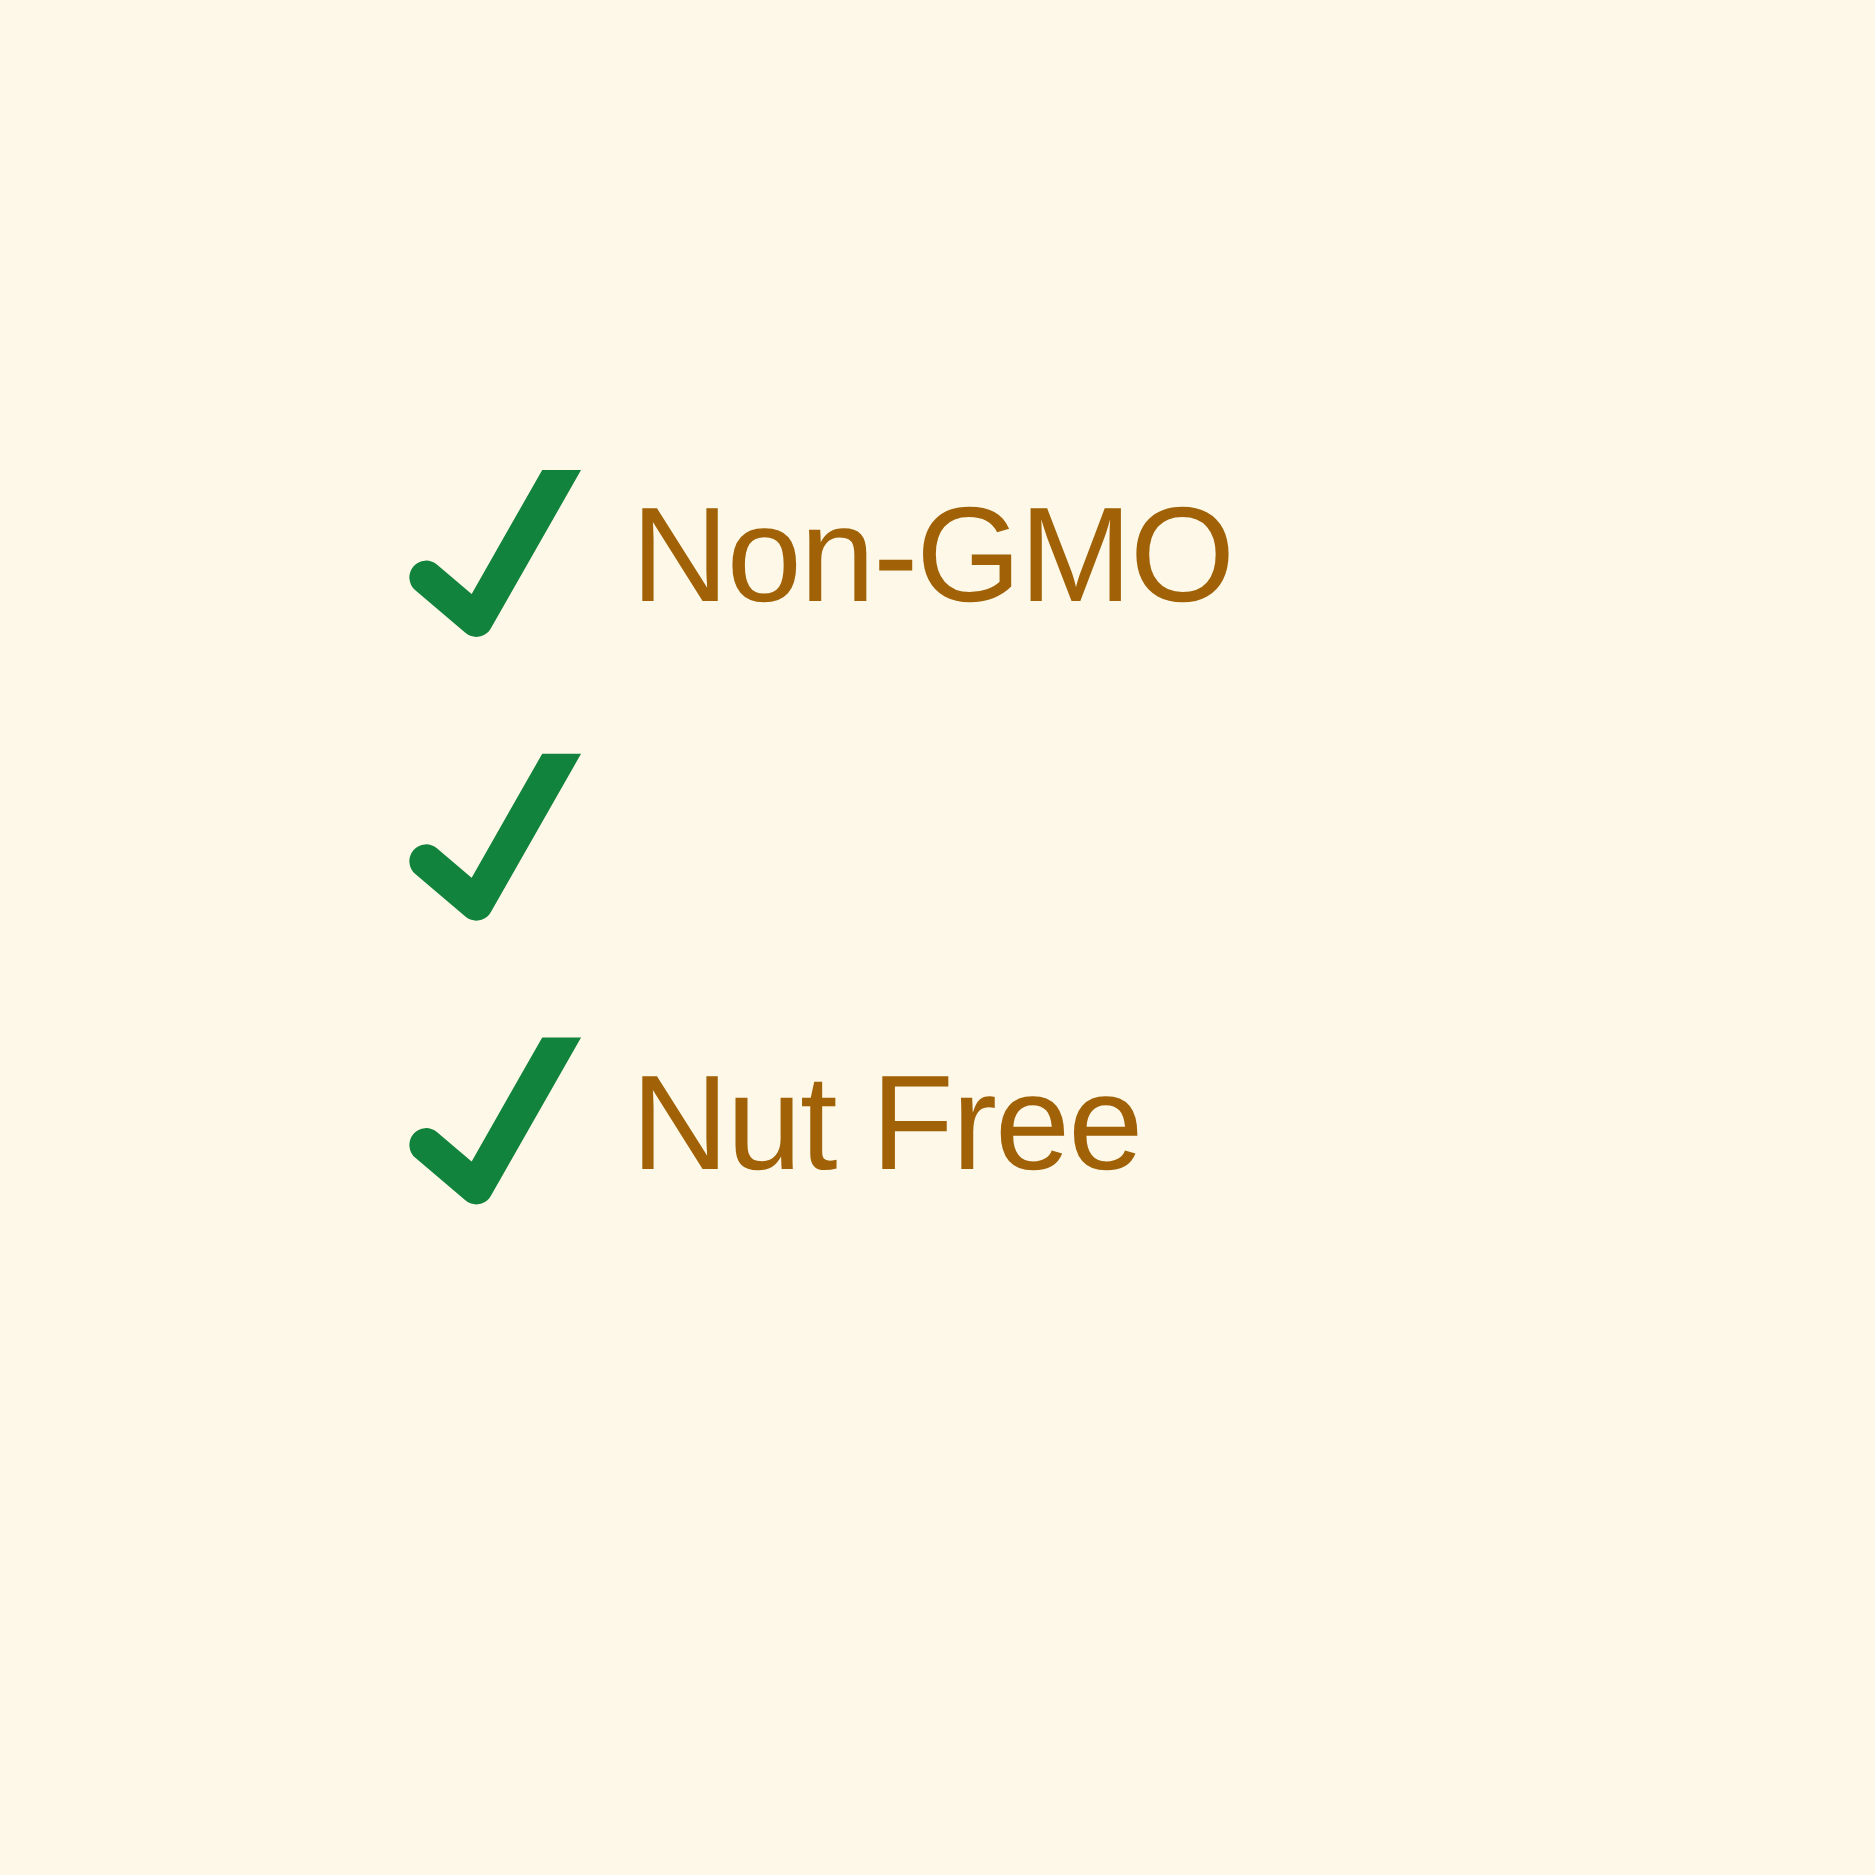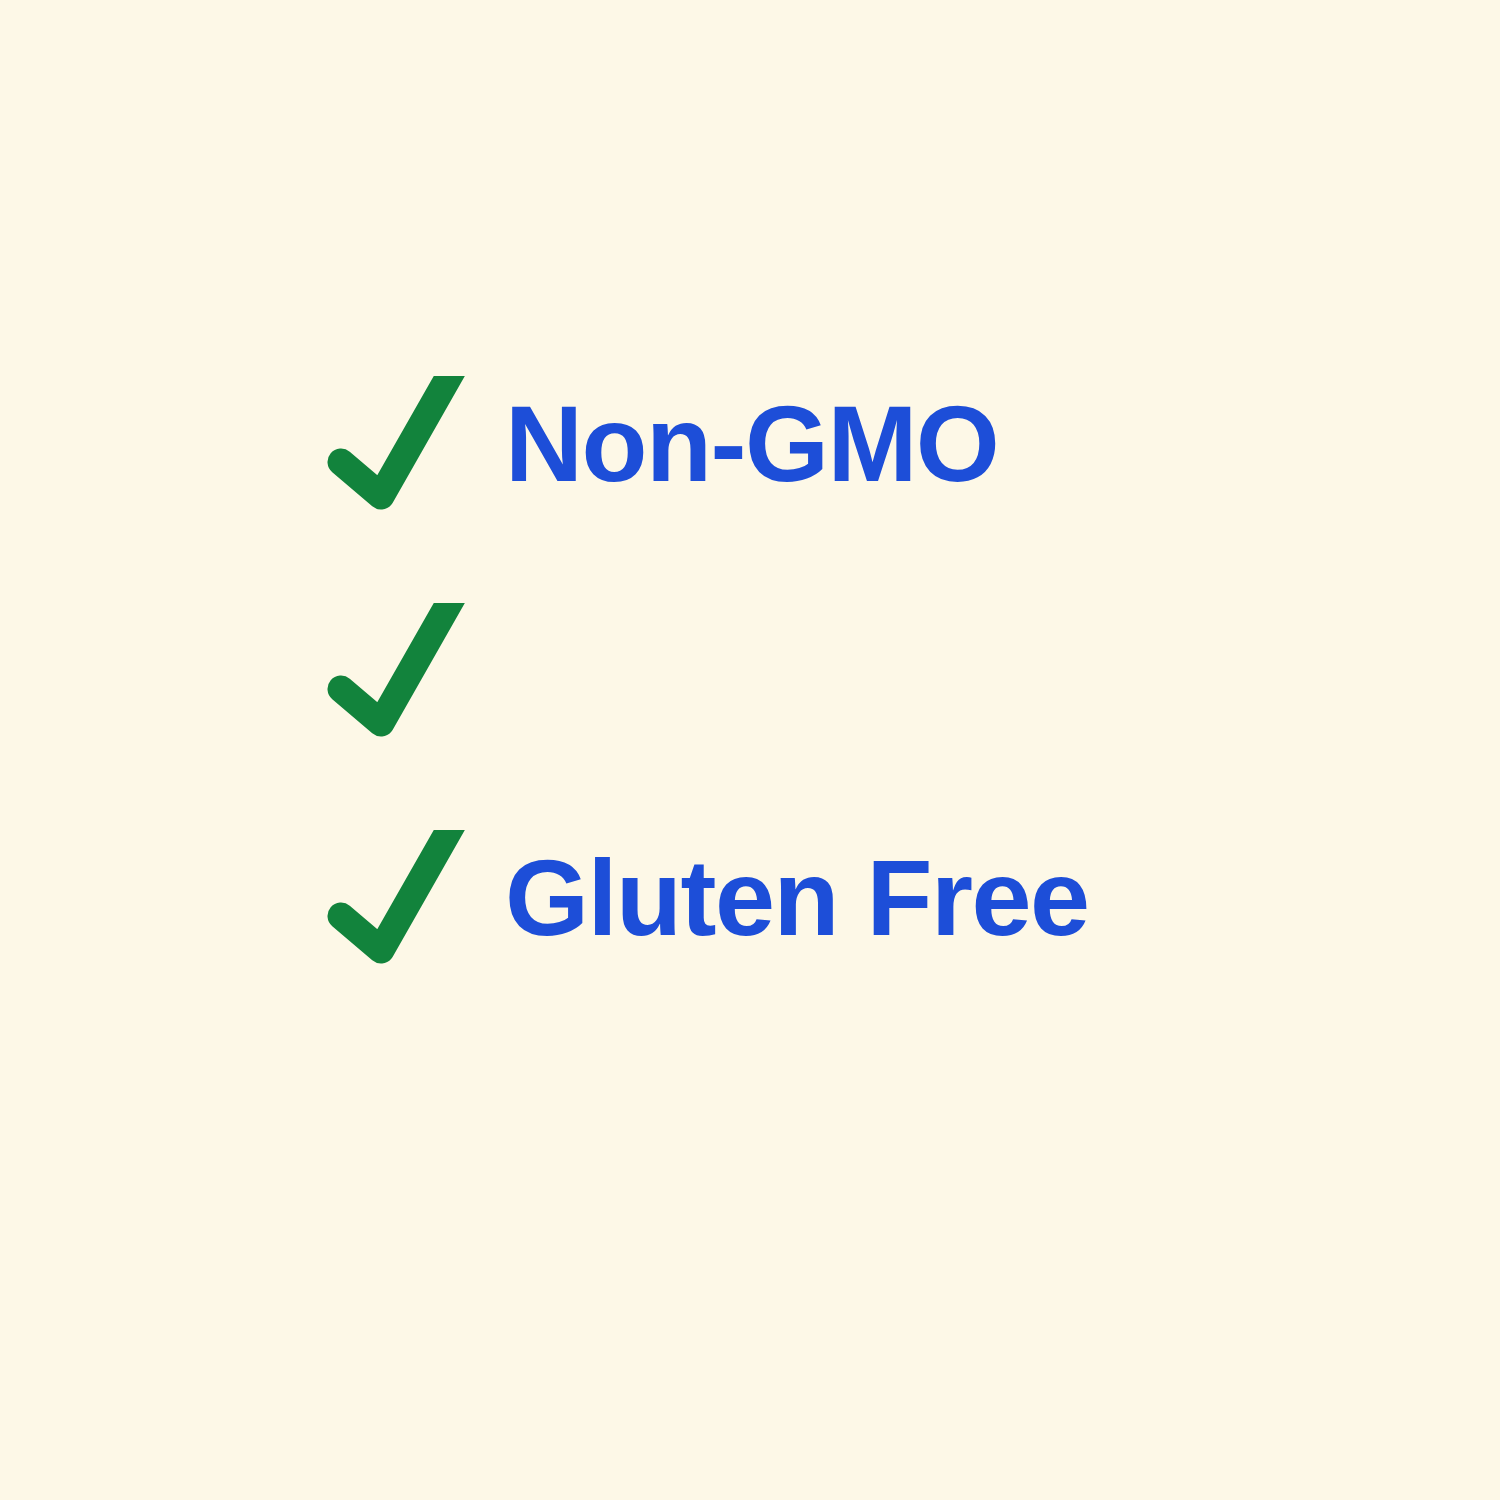--- a/index.html
+++ b/index.html
@@ -51,22 +51,22 @@
 
   .check-icon {
     display: block;
     width: 146px;
     height: 136px;
   }
 
   .claim-label {
     font-family: "Liberation Sans", sans-serif;
     font-size: 108px;
-    font-weight: bold;
-    color: #1d4ed8;
+    font-weight: normal;
+    color: #a16207;
     line-height: 1.0;
     letter-spacing: -1.5px;
     white-space: nowrap;
     -webkit-font-smoothing: antialiased;
   }
 </style>
 </head>
 <body>
 
 <div id="claims-panel">
@@ -82,24 +82,24 @@
     </div>
 
     <div class="claim-row">
       <span class="check-cell">
         <svg class="check-icon" viewBox="0 0 146 136" xmlns="http://www.w3.org/2000/svg" aria-hidden="true">
           <path d="M 16 116 L 56 150 L 130 20" fill="none" stroke="#12833C" stroke-width="27" stroke-linecap="round" stroke-linejoin="round" transform="translate(0,-30)"></path>
         </svg>
       </span>
     </div>
 
-
     <div class="claim-row">
       <span class="check-cell">
         <svg class="check-icon" viewBox="0 0 146 136" xmlns="http://www.w3.org/2000/svg" aria-hidden="true">
           <path d="M 16 116 L 56 150 L 130 20" fill="none" stroke="#12833C" stroke-width="27" stroke-linecap="round" stroke-linejoin="round" transform="translate(0,-30)"></path>
         </svg>
       </span>
-      <span class="claim-label">Gluten Free</span>
+      <span class="claim-label">Nut Free</span>
     </div>
+
 
   </div>
 </div>
 
 </body></html>

